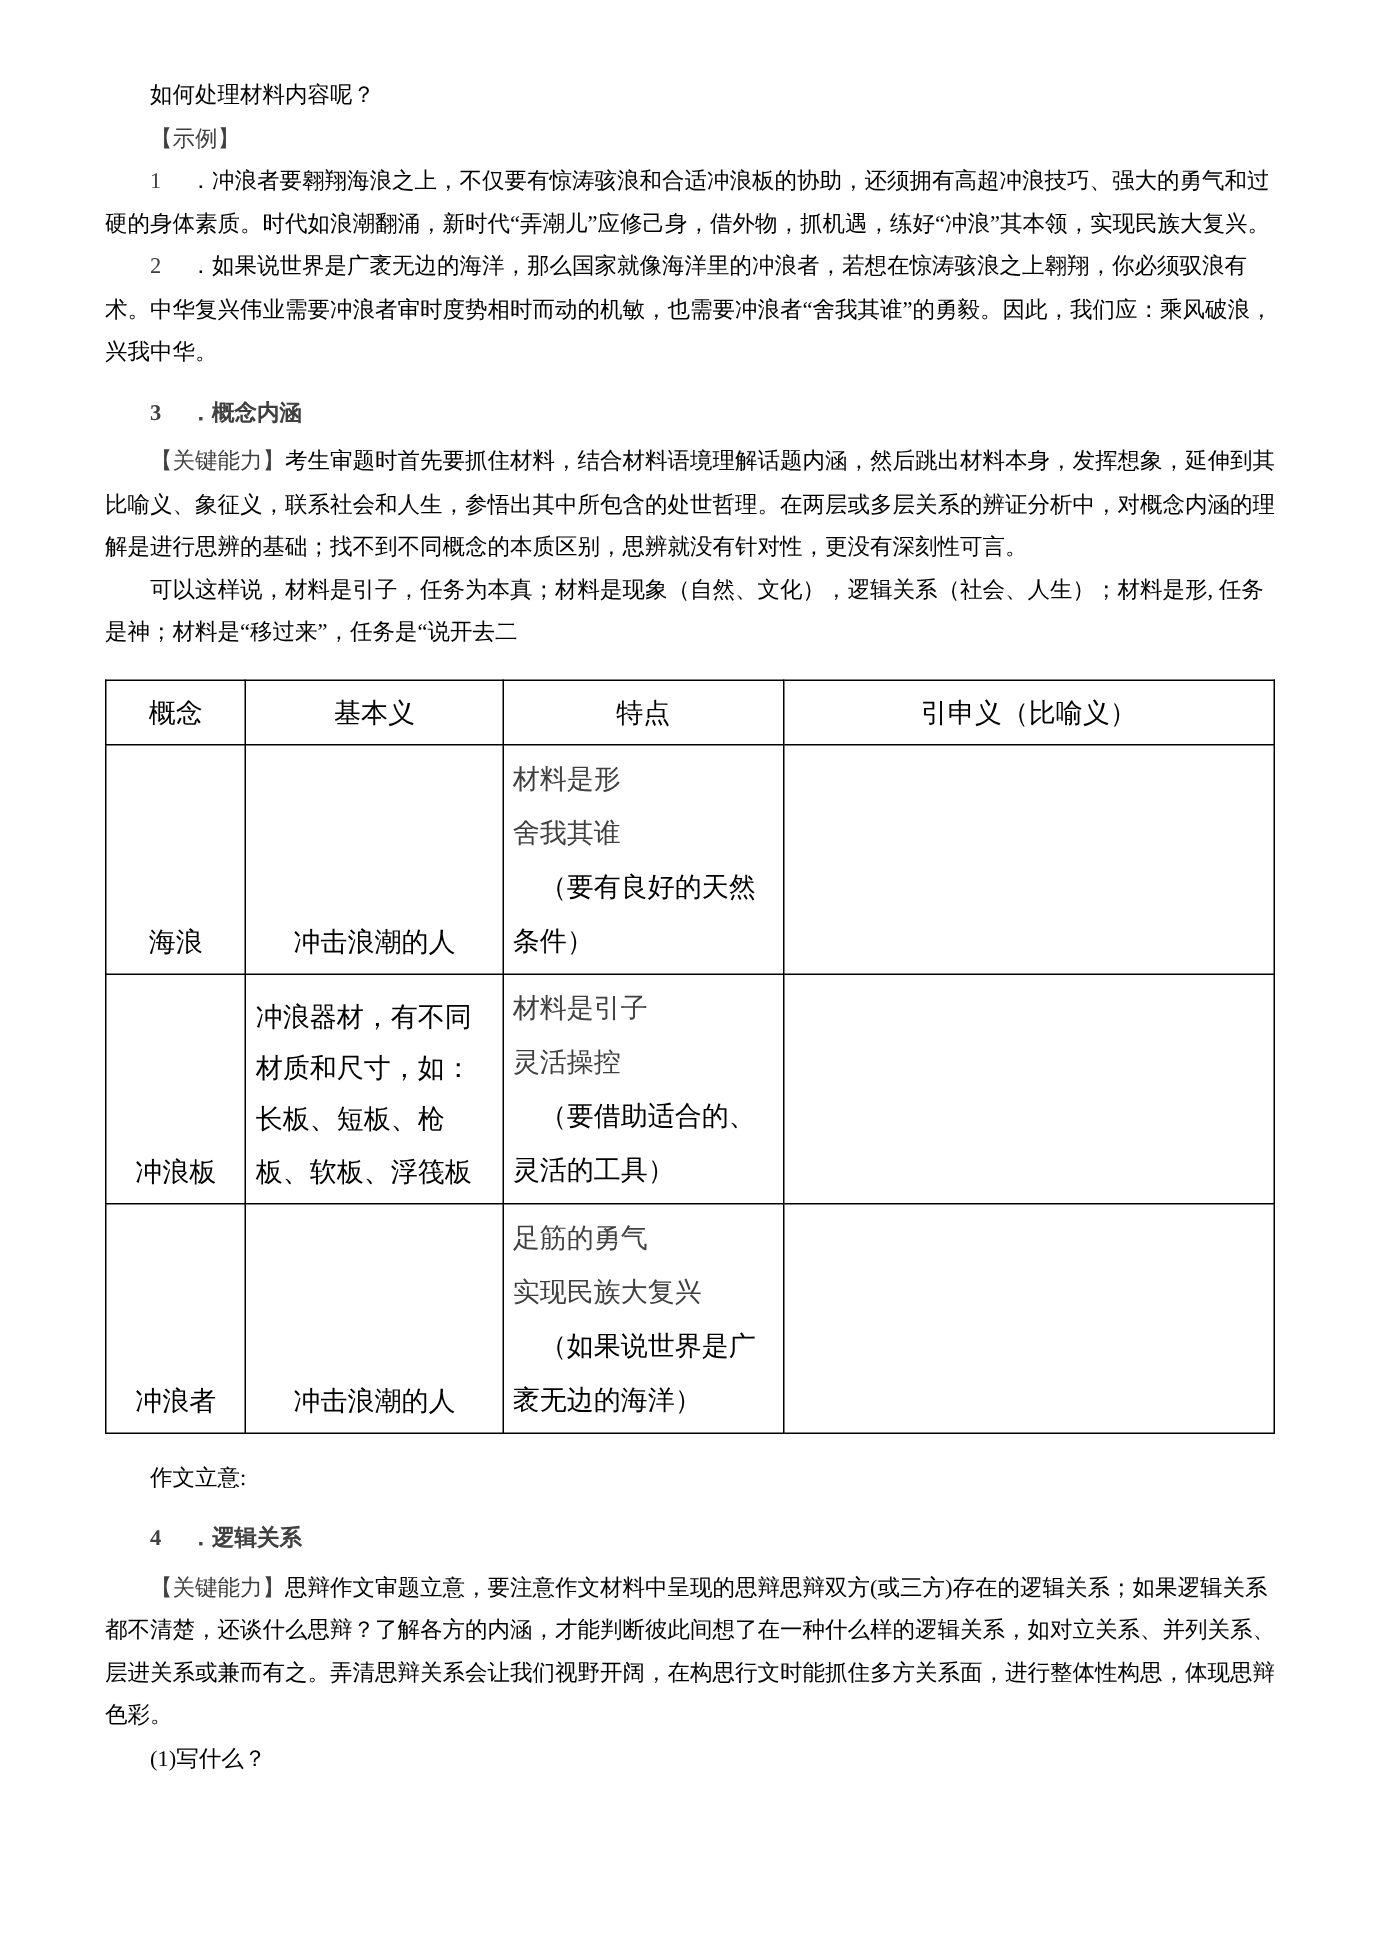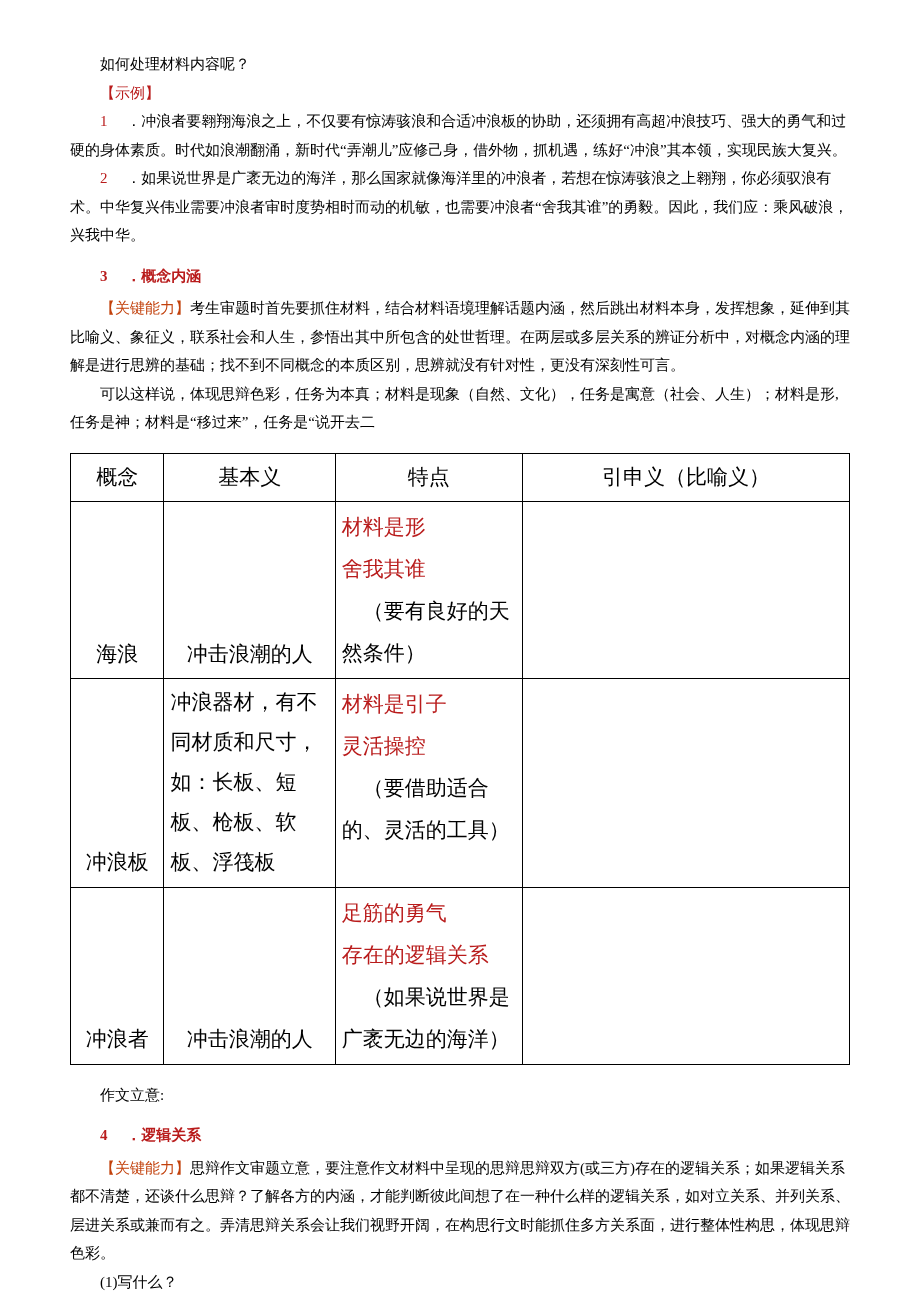--- a/index.html
+++ b/index.html
@@ -7,35 +7,35 @@
     font-size: 15px;
     line-height: 1.9;
     color: #000;
     background: #fff;
     margin: 0;
     padding: 50px 70px;
     width: 920px;
     box-sizing: border-box;
   }
   .para { text-indent: 2em; margin: 0 0; }
-  .blue { color: #b91c1c; }
-  .red { color: #c2410c; }
+  .blue { color: #404040; }
+  .red { color: #404040; }
   .bold { font-weight: bold; }
   .num { margin-right: 1em; }
   .heading { margin: 12px 0 4px 0; text-indent: 2em; }
   table {
     border-collapse: collapse;
     width: 100%;
     margin: 16px 0;
   }
   th, td {
     border: 1px solid #000;
     padding: 4px 6px;
     vertical-align: top;
-    font-size: 21px;
+    font-size: 18px;
     text-align: left;
   }
   th { font-weight: normal; text-align: center; }
   .cell-center { text-align: center; vertical-align: bottom; }
   .cell-bottom { vertical-align: bottom; }
   .tline { line-height: 2.0; }
 </style>
 </head>
 <body>
 
@@ -47,21 +47,21 @@
 
 <div class="para"><span class="blue num">2</span><span> ．如果说世界是广袤无边的海洋，那么国家就像海洋里的冲浪者，若想在惊涛骇浪之上翱翔，你必须驭浪有术。中华复兴伟业需要冲浪者审时度势相时而动的机敏，也需要冲浪者“舍我其谁”的勇毅。因此，我们应：乘风破浪，兴我中华。</span></div>
 
 <div class="heading">
   <span class="blue bold num">3</span>
   <span class="blue bold">．概念内涵</span>
 </div>
 
 <div class="para"><span class="red">【关键能力】</span><span>考生审题时首先要抓住材料，结合材料语境理解话题内涵，然后跳出材料本身，发挥想象，延伸到其比喻义、象征义，联系社会和人生，参悟出其中所包含的处世哲理。在两层或多层关系的辨证分析中，对概念内涵的理解是进行思辨的基础；找不到不同概念的本质区别，思辨就没有针对性，更没有深刻性可言。</span></div>
 
-<div class="para">可以这样说，体现思辩色彩，任务为本真；材料是现象（自然、文化），任务是寓意（社会、人生）；材料是形, 任务是神；材料是“移过来”，任务是“说开去二</div>
+<div class="para">可以这样说，材料是引子，任务为本真；材料是现象（自然、文化），逻辑关系（社会、人生）；材料是形, 任务是神；材料是“移过来”，任务是“说开去二</div>
 
 <table>
   <tbody>
       <tr>
     <th style="width:12%">概念</th>
     <th style="width:22%">基本义</th>
     <th style="width:24%">特点</th>
     <th>引申义（比喻义）</th>
   </tr>
   <tr>
@@ -82,21 +82,21 @@
       <span class="blue">灵活操控</span><br>
       <span>　（要借助适合的、灵活的工具）</span>
     </td>
     <td></td>
   </tr>
   <tr>
     <td class="cell-center">冲浪者</td>
     <td class="cell-center">冲击浪潮的人</td>
     <td class="tline">
       <span class="blue">足筋的勇气</span><br>
-      <span class="blue">存在的逻辑关系</span><br>
+      <span class="blue">实现民族大复兴</span><br>
       <span>　（如果说世界是广袤无边的海洋）</span>
     </td>
     <td></td>
   </tr>
 </tbody>
   </table>
 
 <div class="para">作文立意:</div>
 
 <div class="heading">

